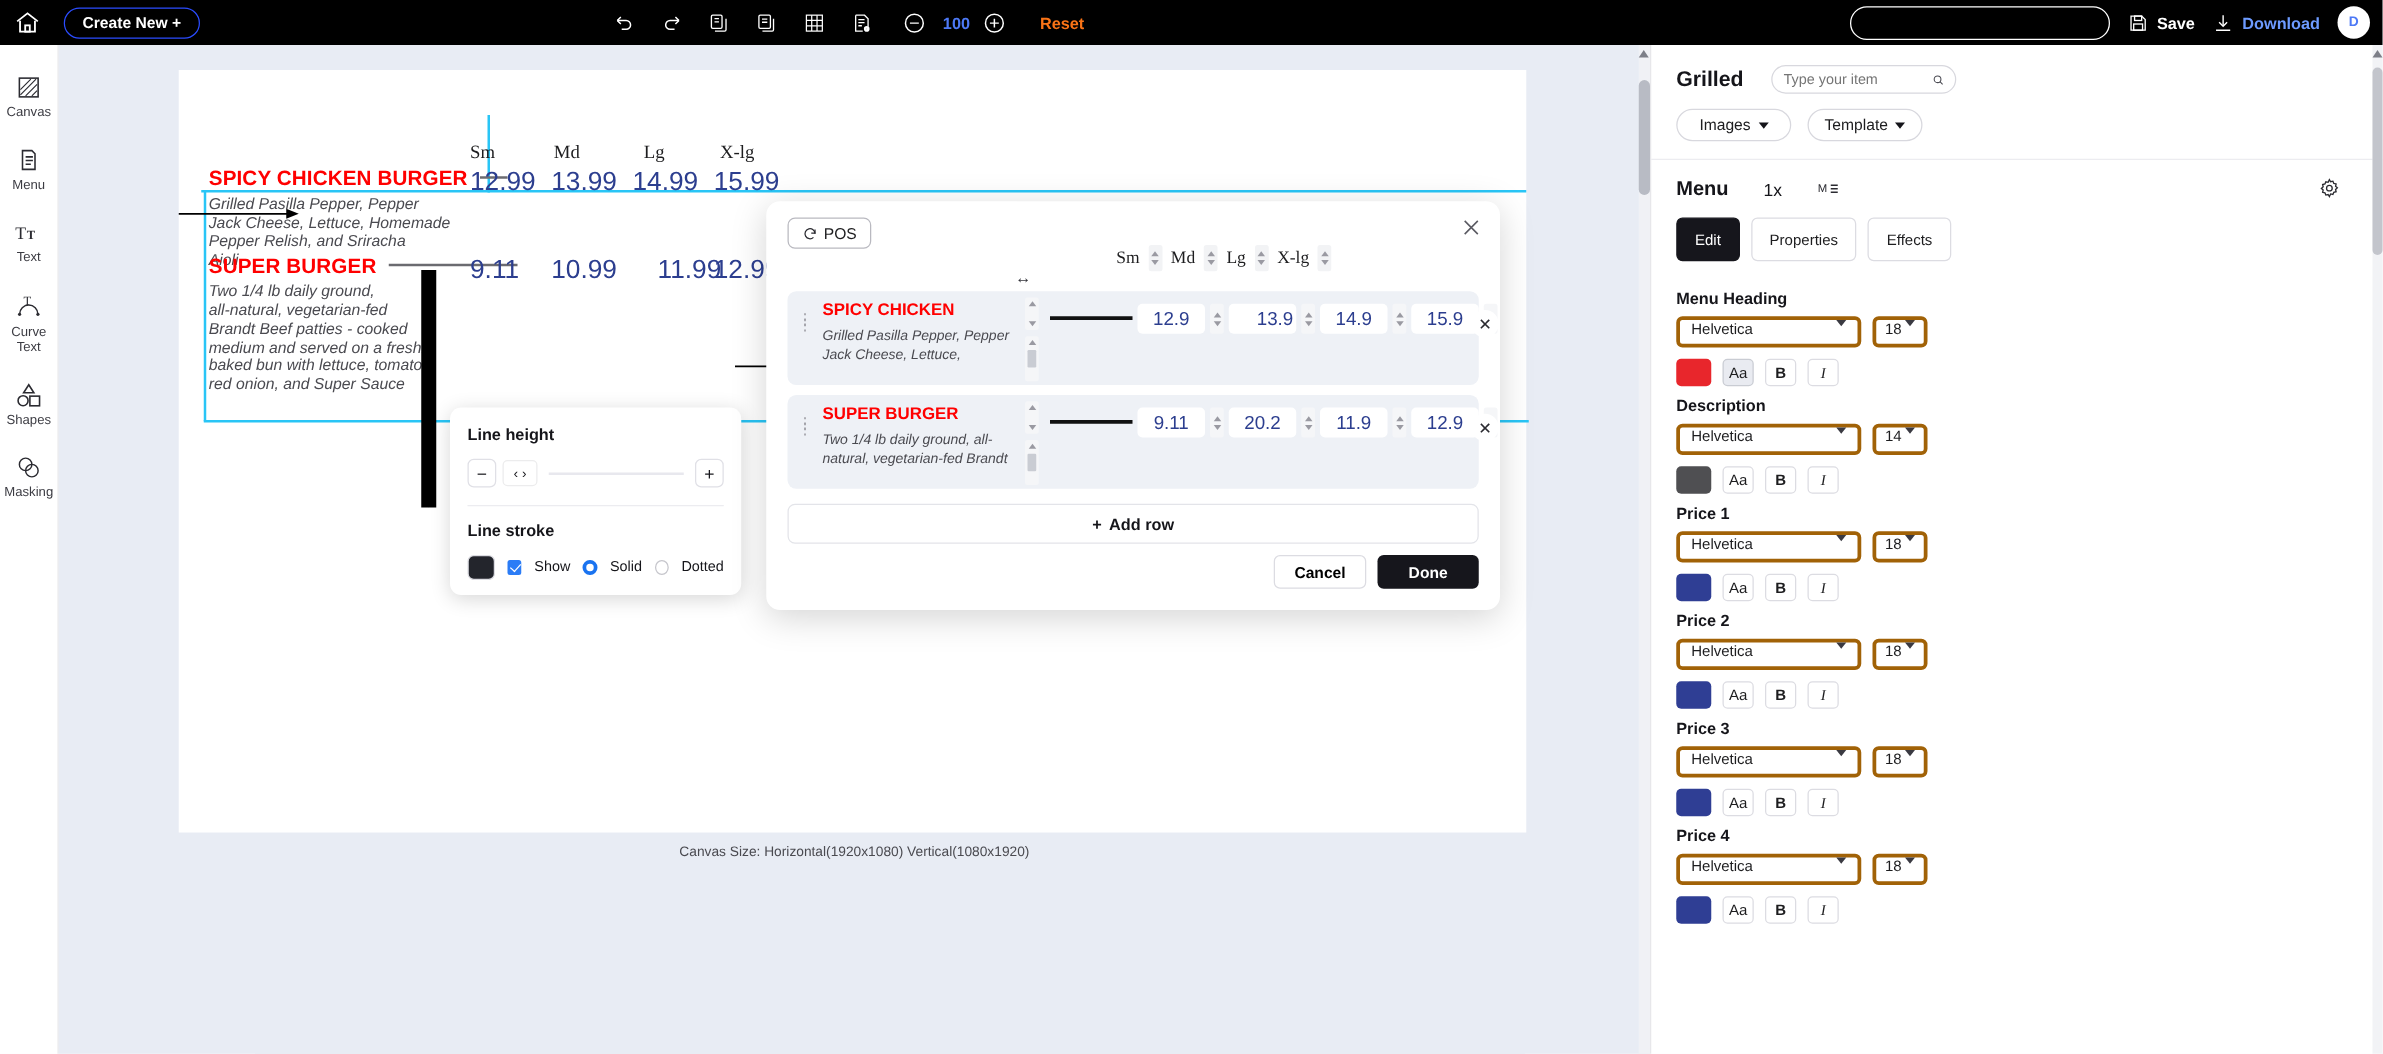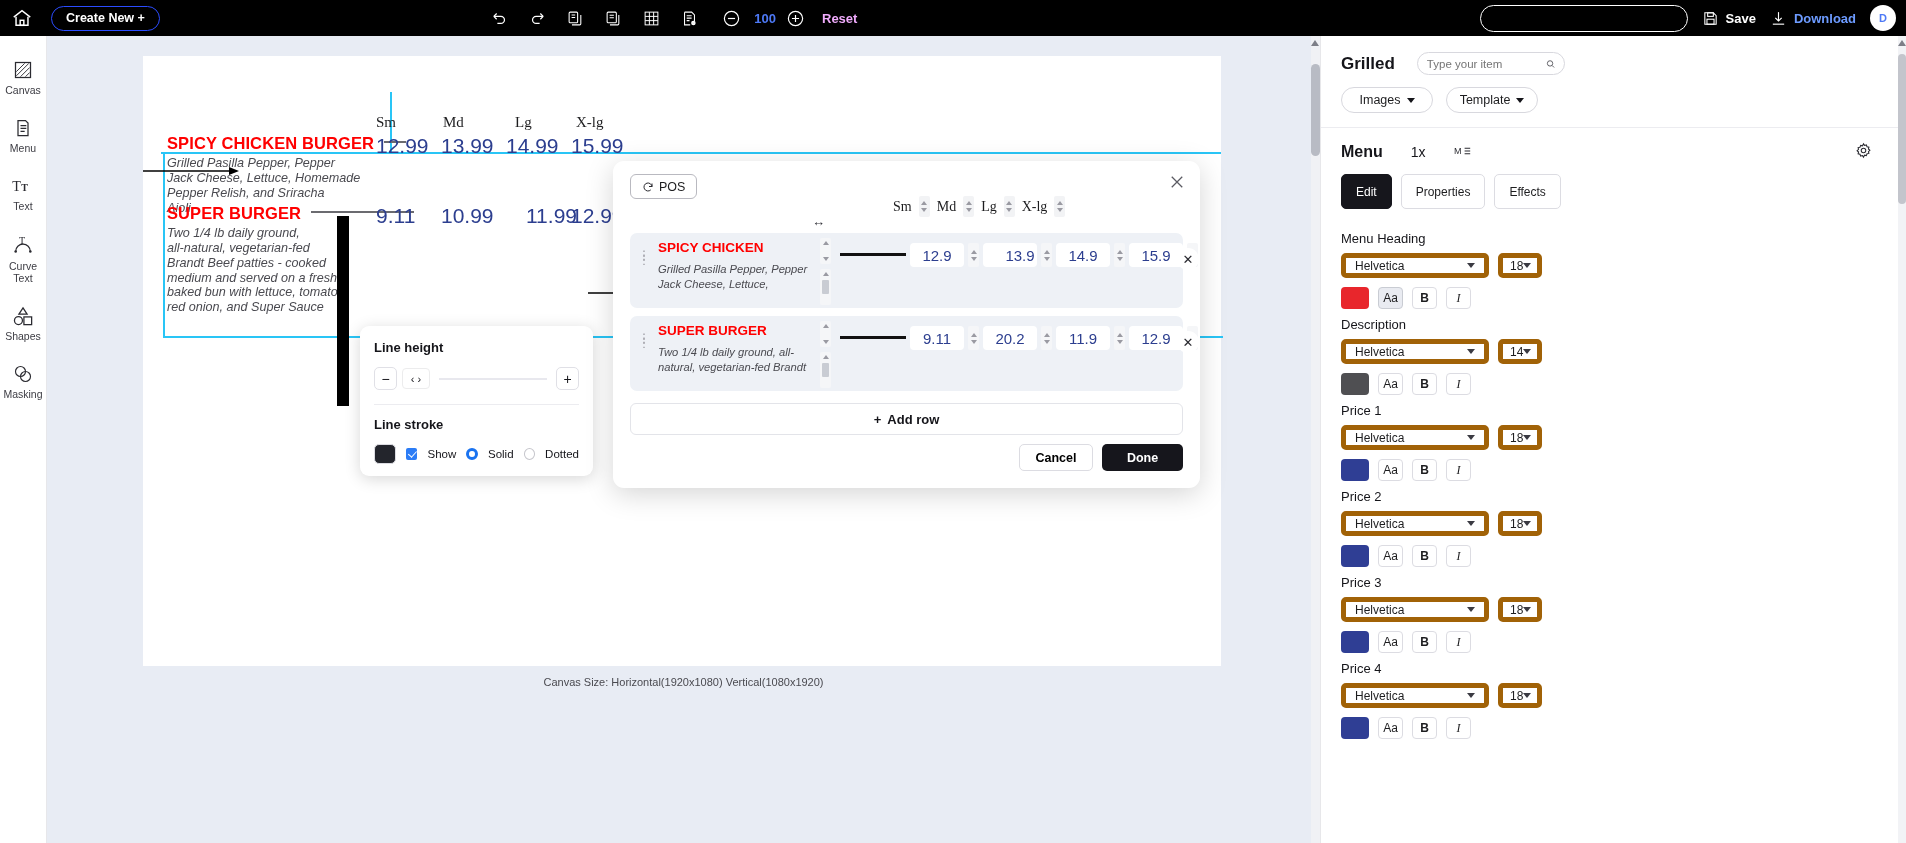--- a/index.html
+++ b/index.html
@@ -18,21 +18,21 @@
   .home-icon { margin-left:9px; width:26px; height:26px; display:flex; align-items:center; justify-content:center; }
   .create-new {
     margin-left:16px; height:25px; padding:0 14px; border:1.5px solid #2b4cff;
     border-radius:14px; color:#fff; font-size:12.5px; font-weight:700;
     display:flex; align-items:center; background:transparent; cursor:pointer;
   }
   .tb-center { position:absolute; left:488px; top:0; height:36px; display:flex; align-items:center; gap:16px; }
   .tb-ic { width:22px; height:22px; display:flex; align-items:center; justify-content:center; color:#fff; cursor:pointer; }
   .zoom-group { display:flex; align-items:center; gap:8px; margin-left:4px;}
   .zoom-val { color:#4d79f6; font-size:13px; font-weight:700; min-width:26px; text-align:right; }
-  .reset-btn { color:#f0abfc; font-size:13px; font-weight:700; margin-left:8px; cursor:pointer; }
+  .reset-btn { color:#f97316; font-size:13px; font-weight:700; margin-left:18px; cursor:pointer; }
   .tb-right { position:absolute; right:10px; top:0; height:36px; display:flex; align-items:center; gap:14px; }
   .url-pill { width:208px; height:27px; border:1px solid #fff; border-radius:14px; background:transparent; }
   .tb-act { display:flex; align-items:center; gap:7px; cursor:pointer; }
   .tb-act .lbl { font-size:13px; font-weight:700; }
   .lbl-save { color:#fff; }
   .lbl-dl { color:#6d9bff; }
   .avatar {
     width:26px; height:26px; border-radius:50%; background:#fff; color:#4d79f6;
     font-size:11px; font-weight:700; display:flex; align-items:center; justify-content:center;
   }
@@ -174,25 +174,25 @@
   .caret { width:0;height:0;border-left:4px solid transparent;border-right:4px solid transparent;border-top:5px solid #15151a; }
   .divider { height:1px; background:#ececf0; }
   .menu-row { display:flex; align-items:center; padding:14px 20px 0 20px; gap:28px; }
   .menu-label { font-size:16px; font-weight:700; color:#15151a; }
   .menu-1x { font-size:14px; color:#15151a; }
   .tabs { display:flex; gap:9px; padding:12px 20px 14px 20px; }
   .tab { height:35px; padding:0 14px; border-radius:5px; border:1px solid #dcdce2; background:#fff;
          font-size:12px; display:flex; align-items:center; cursor:pointer; }
   .tab.active { background:#16161c; color:#fff; border-color:#16161c; }
   .sec { padding:0 20px; }
-  .sec-title { font-size:13px; font-weight:400; color:#15151a; margin:8px 0 7px 0; }
+  .sec-title { font-size:13px; font-weight:700; color:#15151a; margin:8px 0 7px 0; }
   .ctl-row { display:flex; gap:9px; align-items:center; }
   .select {
-    width:148px; height:25px; border:5px solid #a16207; border-radius:5px; background:#fff;
-    display:flex; align-items:center; justify-content:space-between; padding:0 9px; font-size:12px; cursor:pointer;
+    width:148px; height:25px; border:3px solid #a16207; border-radius:5px; background:#fff;
+    display:flex; align-items:flex-start; justify-content:space-between; padding:0 9px; font-size:12px; cursor:pointer;
   }
   .select.sm { width:44px; padding:0 7px; }
   .chev { width:0;height:0;border-left:4px solid transparent;border-right:4px solid transparent;border-top:5px solid #3a3a42; }
   .fmt-row { display:flex; gap:9px; align-items:center; margin-top:9px; }
   .color-box { width:28px; height:22px; border-radius:4px; cursor:pointer; }
   .fbtn {
     width:25px; height:22px; border:1px solid #dcdce2; border-radius:4px; background:#fff;
     display:flex; align-items:center; justify-content:center; font-size:12px; cursor:pointer;
   }
   .fbtn.on { background:#e9ebf1; border-color:#c9ccd3; }

